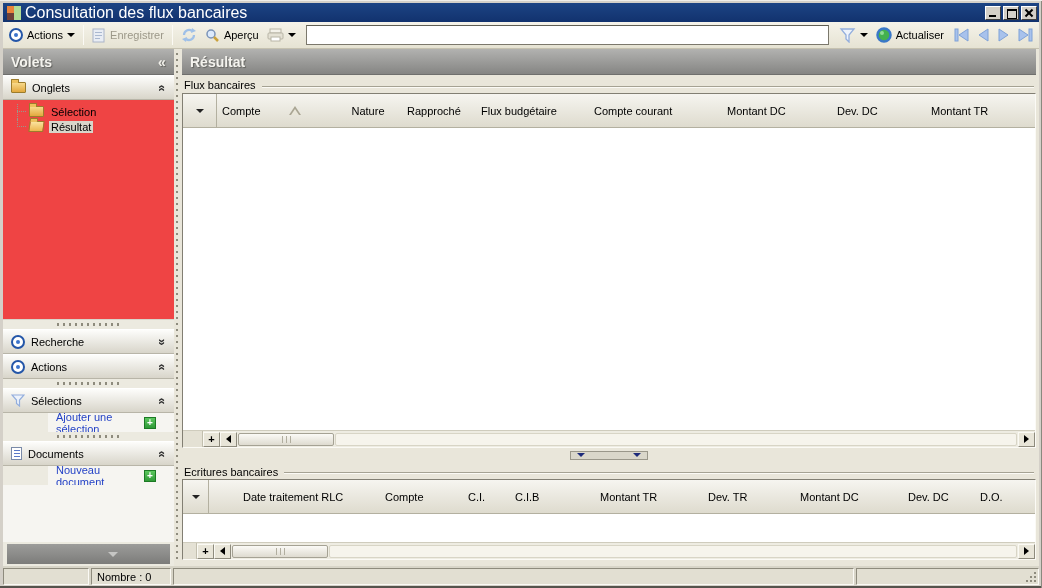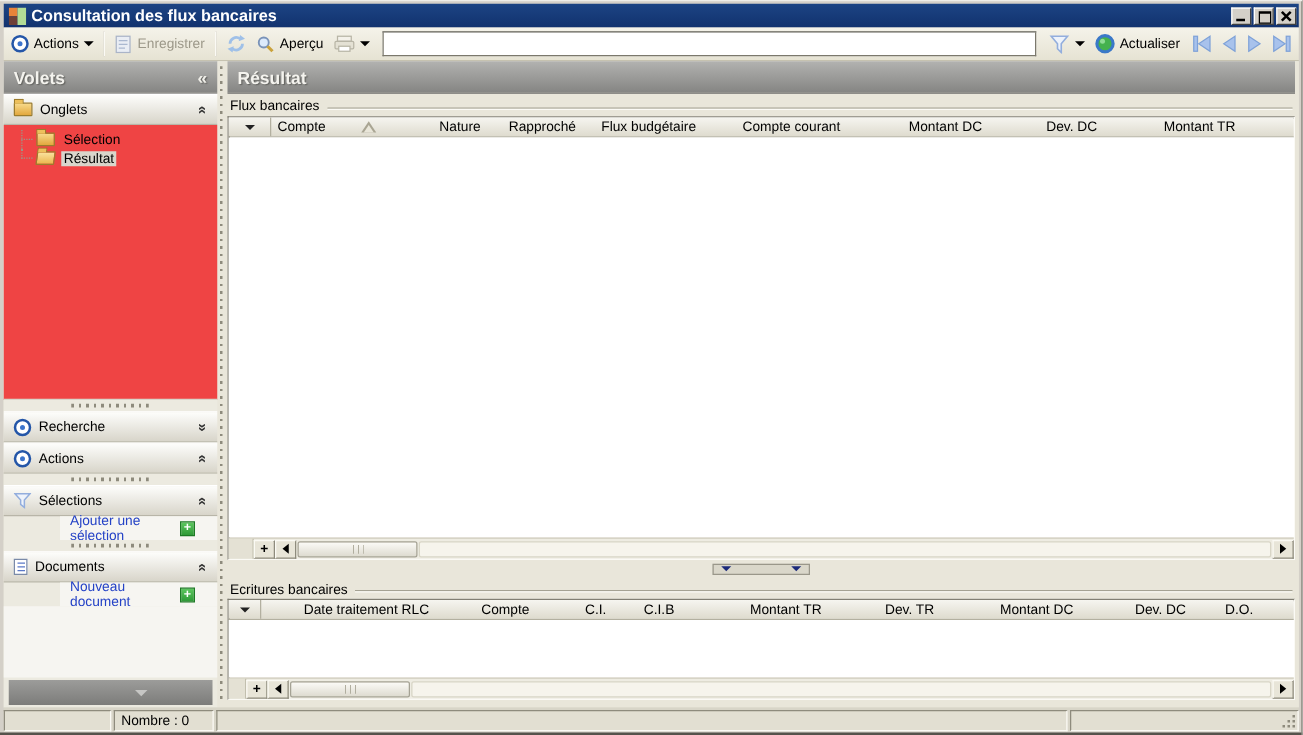--- a/index.html
+++ b/index.html
@@ -2,21 +2,21 @@
 <html><head>
 <meta charset="utf-8">
 <style>
   html,body{margin:0;padding:0;background:#9a9a9a;font-family:"Liberation Sans",sans-serif;}
   *{box-sizing:border-box;}
   .window{width:1042px;height:588px;background:#d4d0c8;padding:3px;position:relative;
           box-shadow:inset 0 1px 0 #efeee9, inset -1px 0 0 #8a887e, inset 0 -2px 0 #55534c;}
   
   .titlebar{height:19px;background:linear-gradient(#1c4484,#12326e);display:flex;align-items:center;padding:0 2px;}
   .title-icon{width:14px;height:14px;margin:0 4px 0 2px;flex:0 0 auto;}
-  .title-text{color:#fff;font-size:13px;font-weight:bold;flex:1;white-space:nowrap;overflow:hidden;}
+  .title-text{color:#fff;font-size:16px;font-weight:normal;flex:1;white-space:nowrap;overflow:hidden;}
   .tb-btn{width:16px;height:14px;background:#d4d0c8;border:1px solid;border-color:#fff #404040 #404040 #fff;
           margin-left:2px;position:relative;flex:0 0 auto;}
   .g-min::after{content:"";position:absolute;left:3px;right:4px;bottom:2px;height:2px;background:#000;}
   .g-max::after{content:"";position:absolute;left:3px;top:2px;width:8px;height:7px;border:1px solid #000;border-top-width:2px;}
   .g-close::before,.g-close::after{content:"";position:absolute;left:2px;top:5px;width:10px;height:2px;background:#000;}
   .g-close::before{transform:rotate(45deg);}
   .g-close::after{transform:rotate(-45deg);}
   
   .toolbar{height:27px;background:linear-gradient(#f5f3ea,#e6e3d3);display:flex;align-items:center;
            padding:0 6px;border-bottom:1px solid #c6c2b0;font-size:11px;color:#000;}
@@ -78,21 +78,21 @@
   .vsplit{width:7px;background:#e9e6da;display:flex;justify-content:center;}
   .vsplit i{width:2px;background:repeating-linear-gradient(180deg,#8e8b7d 0 2px,transparent 2px 6px);margin:4px 0;}
   
   .main{flex:1;display:flex;flex-direction:column;padding:0 3px 0 2px;background:#e9e6da;}
   .group-row{height:18px;display:flex;align-items:center;font-size:11px;color:#000;padding:2px 2px 0 2px;gap:6px;}
   .etch{flex:1;height:2px;border-top:1px solid #a5a293;border-bottom:1px solid #fbfaf5;margin-top:3px;}
   .grid-frame{border:1px solid;border-color:#827f73 #fbfaf5 #fbfaf5 #827f73;background:#fff;display:flex;flex-direction:column;
               box-shadow:inset 1px 1px 0 #5f5d53;}
   .grid-frame.flux{flex:1;}
   .grid-frame.ecr{height:81px;}
-  .ghead{height:16px;background:linear-gradient(#f6f5f0,#dedbce);border-bottom:1px solid #b3b0a0;display:flex;align-items:stretch;font-size:11px;}
+  .ghead{height:34px;background:linear-gradient(#f6f5f0,#dedbce);border-bottom:1px solid #b3b0a0;display:flex;align-items:stretch;font-size:11px;}
   .sel-cell{width:34px;border-right:1px solid #b3b0a0;display:flex;align-items:center;justify-content:center;flex:0 0 auto;}
   .sel-cell .dd-arrow{border-top-color:#222;}
   .hcell{display:flex;align-items:center;padding-left:5px;white-space:nowrap;overflow:hidden;flex:0 0 auto;color:#000;}
   .sort{position:relative;width:0;height:0;border-left:6px solid transparent;border-right:6px solid transparent;
         border-bottom:9px solid #a9a593;margin-left:28px;}
   .sort::after{content:"";position:absolute;left:-4px;top:2.5px;border-left:4px solid transparent;border-right:4px solid transparent;
         border-bottom:6px solid #e9e6d9;}
   .gbody{flex:1;background:#fff;}
   .hscroll{height:17px;background:#eeece2;border-top:1px solid #cfccbd;display:flex;align-items:center;}
   .hs-gutter{width:20px;height:100%;background:#e4e1d4;border-right:1px solid #c2bfae;flex:0 0 auto;}

